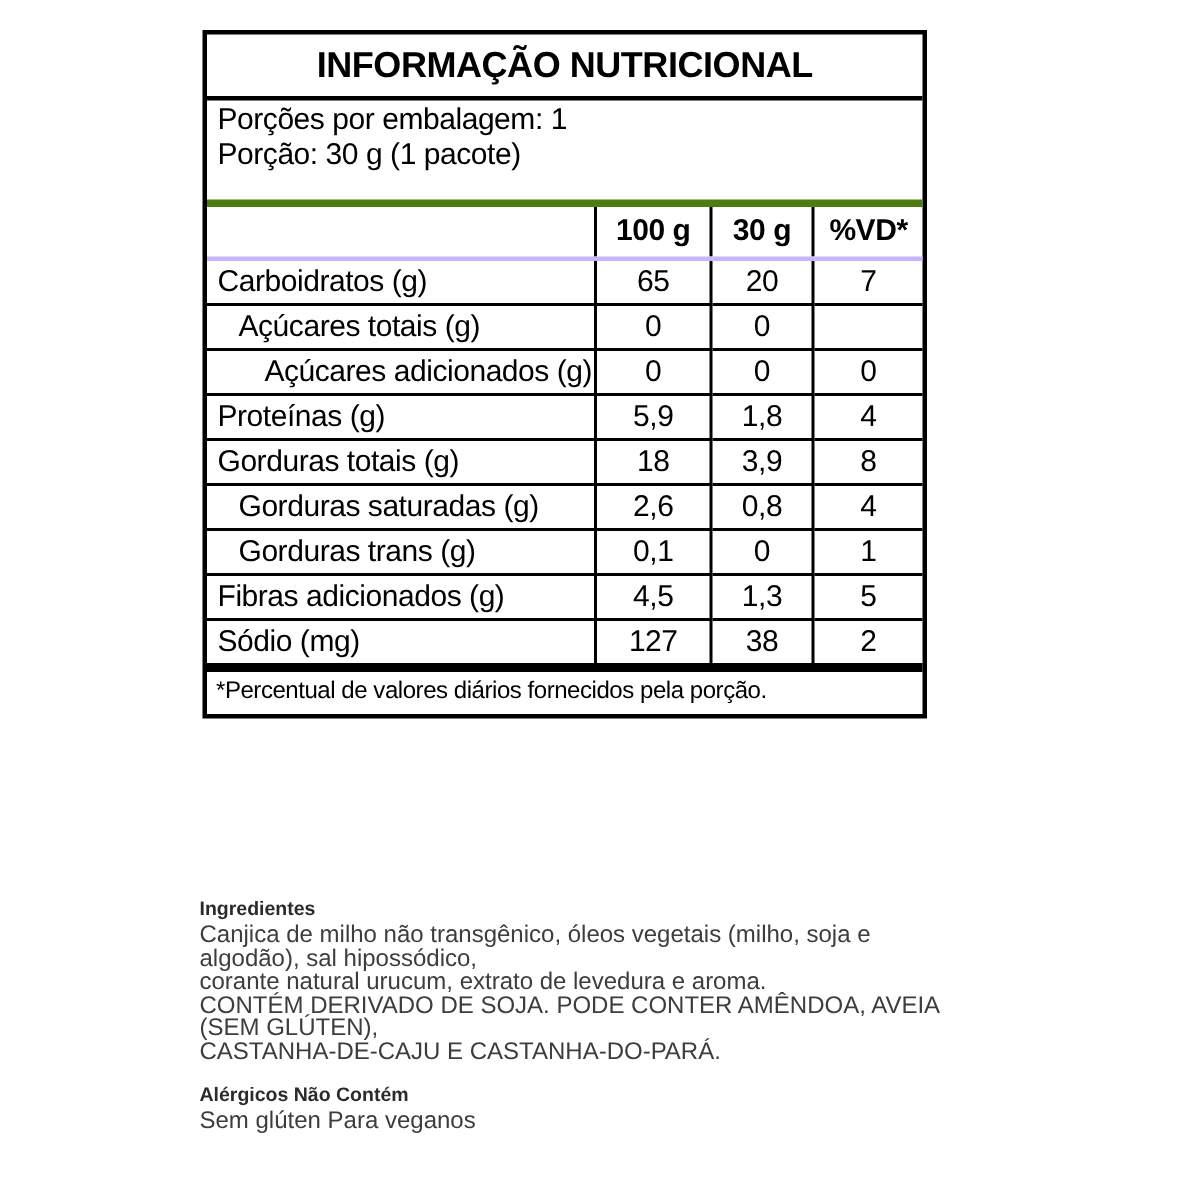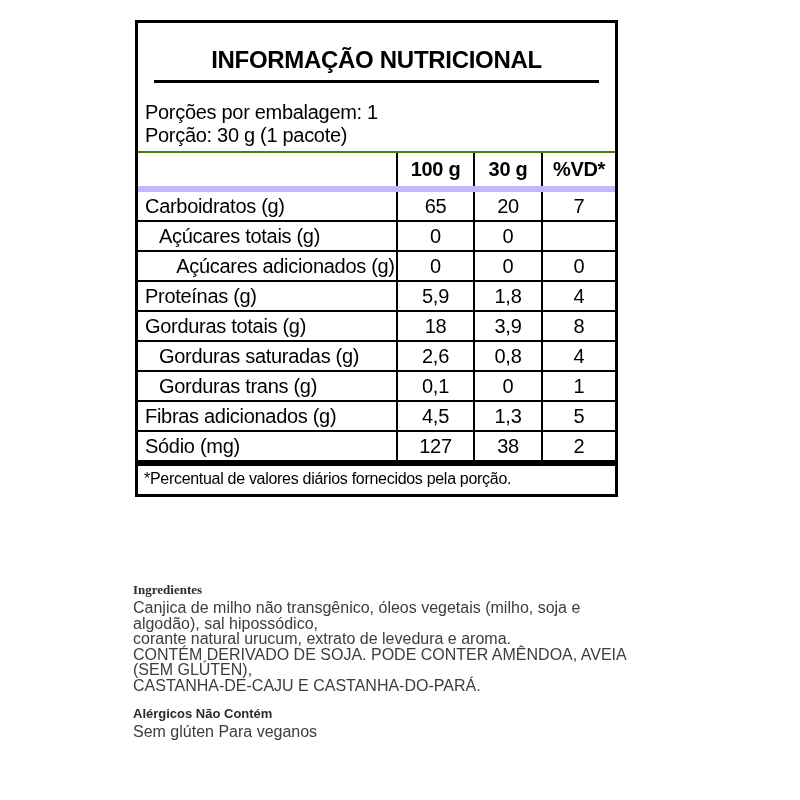--- a/index.html
+++ b/index.html
@@ -17,31 +17,31 @@
     position: absolute;
     left: 135px;
     top: 20px;
     width: 483px;
     box-sizing: border-box;
     border: 3px solid #000;
     background: #fff;
     color: #000;
   }
   .nt-title {
-    margin: 16px;
+    margin: 0;
     font-size: 24px;
     font-weight: bold;
     letter-spacing: -0.3px;
     text-align: center;
     padding: 7px 0 6px;
     border-bottom: 3px solid #000;
   }
   .nt-portions {
-    border-bottom: 2px solid #4d7c0f;
-    padding: 2px 7px 4px;
+    border-bottom: 5px solid #4d7c0f;
+    padding: 2px 7px 18px;
   }
   .nt-portions .line {
     font-size: 20px;
     line-height: 23px;
     letter-spacing: -0.3px;
   }
   .nt-table {
     width: 100%;
     border-collapse: collapse;
     table-layout: fixed;
@@ -49,21 +49,21 @@
   .nt-table col.c-name { width: 259px; }
   .nt-table col.c-100  { width: 77px; }
   .nt-table col.c-30   { width: 68px; }
   .nt-table col.c-vd   { width: 73px; }
 
   .nt-table th {
     font-size: 20px;
     font-weight: bold;
     text-align: center;
     height: 33px;
-    border-bottom: 6px solid #c4b5fd;
+    border-bottom: 3px solid #c4b5fd;
     padding: 0;
     letter-spacing: -0.3px;
   }
   .nt-table td {
     font-size: 20px;
     letter-spacing: -0.3px;
     text-align: center;
     height: 28px;
     border-bottom: 2px solid #000;
     padding: 0;
@@ -92,21 +92,21 @@
     width: 510px;
     color: #3d3d3d;
   }
   .d-heading {
     margin: 13px 0 3px;
     font-size: 13px;
     font-weight: bold;
     color: #2b2b2b;
     line-height: 15px;
   }
-  .d-heading:first-child { margin-top: 0; font-family: Liberation Serif, serif; }
+  .d-heading:first-child { margin-top: 16px; }
   .d-text {
     margin: 0;
     font-size: 16px;
     line-height: 15.5px;
     white-space: pre-line;
   }
 </style>
 </head>
 <body>
 

